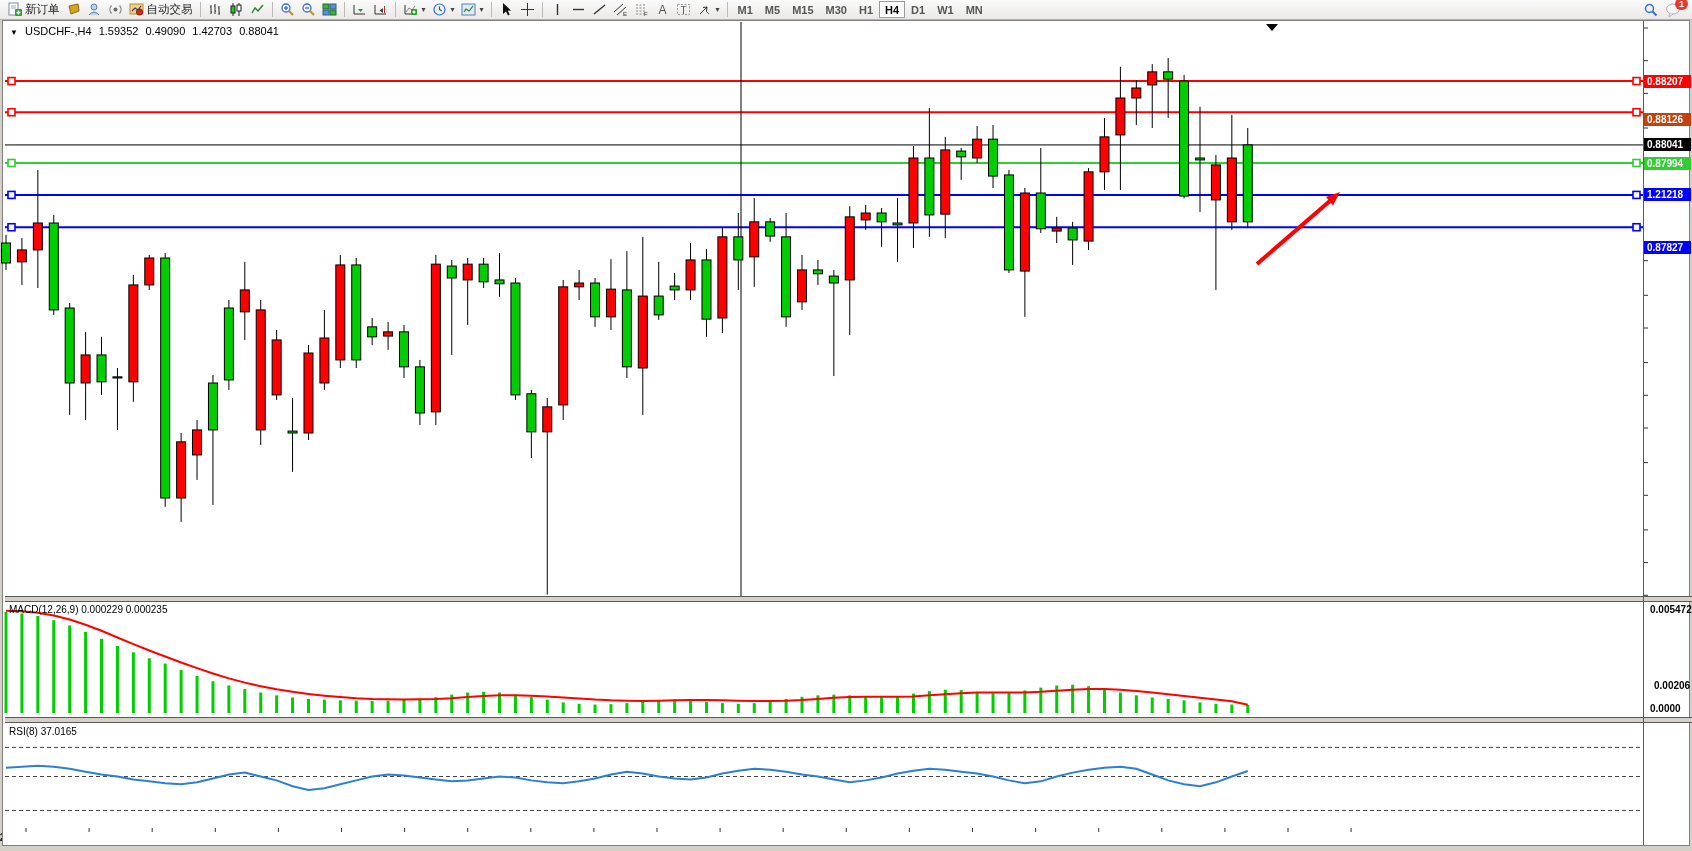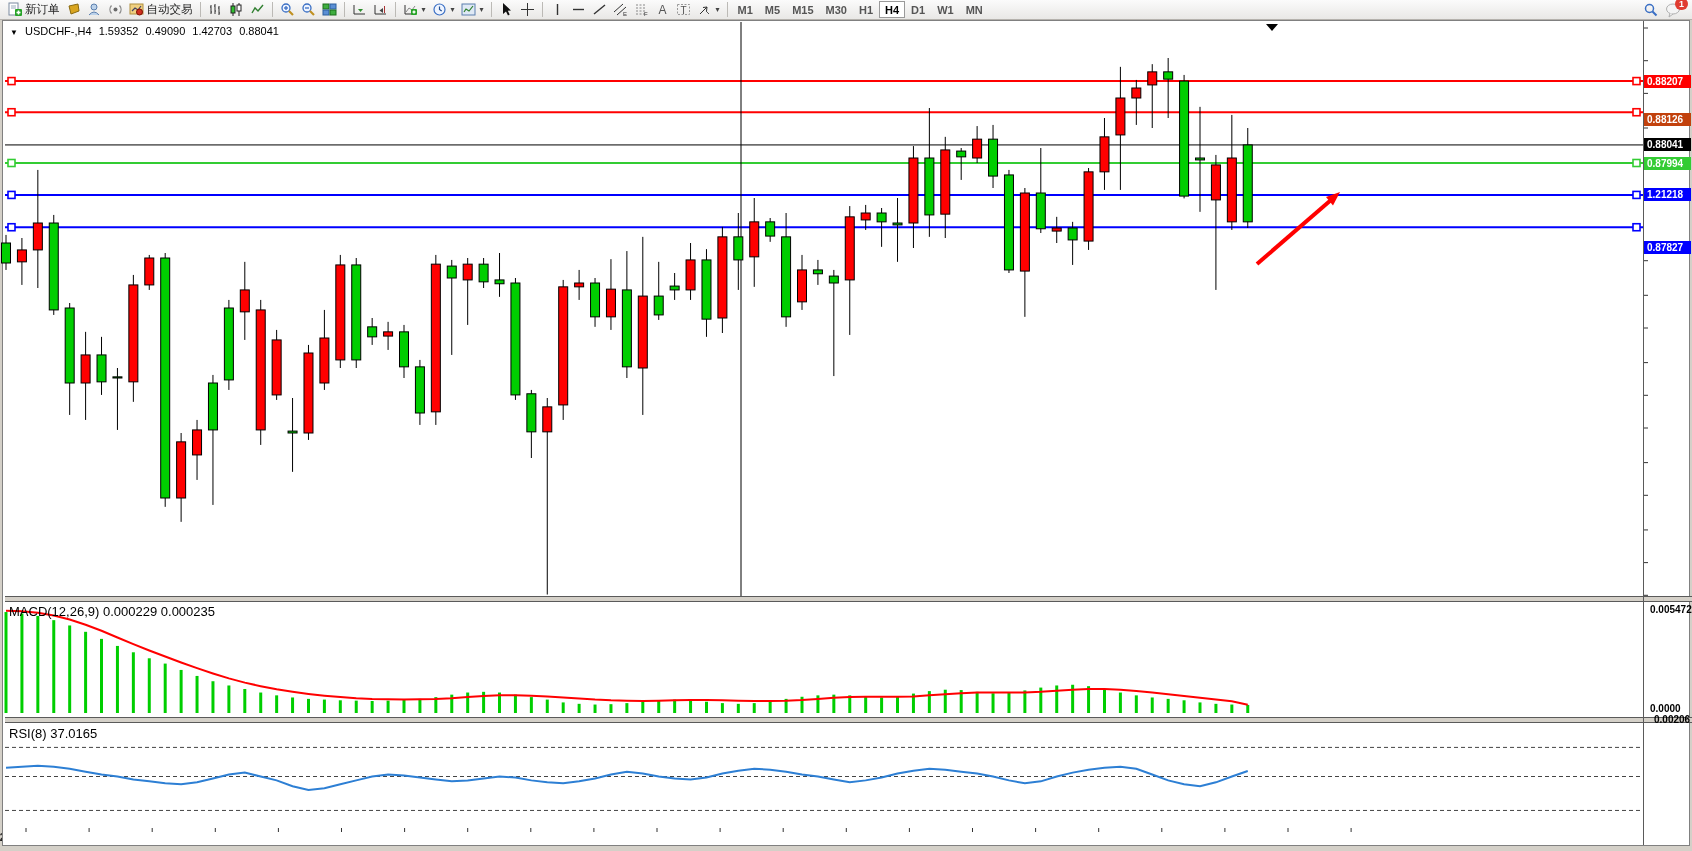--- a/index.html
+++ b/index.html
@@ -30,21 +30,21 @@
   #ohlc-header span{margin-right:4px;}
   .axis-sep{position:absolute;left:1643px;top:21px;width:1px;height:824px;
     background:#5a5a5a;z-index:9;}
   .pane-div{position:absolute;left:5px;width:1687px;height:6px;background:#d4d0c8;
     border-top:1px solid #5a5a5a;border-bottom:1px solid #5a5a5a;z-index:8;}
   .ptick{position:absolute;left:1650px;font-size:10px;font-weight:bold;color:#000;}
   .ptag{position:absolute;left:1644px;width:47px;height:13px;line-height:13px;
     color:#fff;font-size:10px;font-weight:bold;padding-left:3px;z-index:12;}
   .tlabel{position:absolute;top:832px;font-size:10px;font-weight:bold;color:#1a1a1a;
     transform:translateX(-50%);white-space:nowrap;}
-  .indlabel{position:absolute;font-size:13px;color:#000;white-space:nowrap;z-index:11;}
+  .indlabel{position:absolute;font-size:10px;color:#000;white-space:nowrap;z-index:11;}
   .macd-ax{position:absolute;font-size:10px;font-weight:bold;color:#000;z-index:11;}
   #bottom-strip{position:absolute;left:0;top:846px;width:1692px;height:5px;
     background:#d4d0c8;z-index:20;}
 </style>
 </head>
 <body>
 
 <div id="toolbar">
   <div class="tbtn">
     <svg class="ic" width="15" height="15">
@@ -581,21 +581,21 @@
   <span>0.000229</span>
   <span>0.000235</span>
 </div>
 <div class="indlabel" style="left:9px;top:726px">
   <span>RSI(8)</span>
   <span>37.0165</span>
 </div>
 
 <div class="macd-ax" style="left:1650px;top:604px">0.005472</div>
 <div class="macd-ax" style="left:1650px;top:703px">0.0000</div>
-<div class="macd-ax" style="left:1654px;top:714px">0.00206</div>
+<div class="macd-ax" style="left:1654px;top:680px">0.00206</div>
 
 <div id="price-labels">
     <div class="ptick" style="top: 22px;">0.88345</div>
     <div class="ptick" style="top: 54.6923px;">0.88260</div>
     <div class="ptick" style="top: 87.3846px;">0.88175</div>
     <div class="ptick" style="top: 122px;">0.88085</div>
     <div class="ptick" style="top: 254.692px;">0.87740</div>
     <div class="ptick" style="top: 289.308px;">0.87650</div>
     <div class="ptick" style="top: 322px;">0.87565</div>
     <div class="ptick" style="top: 356.615px;">0.87475</div>

